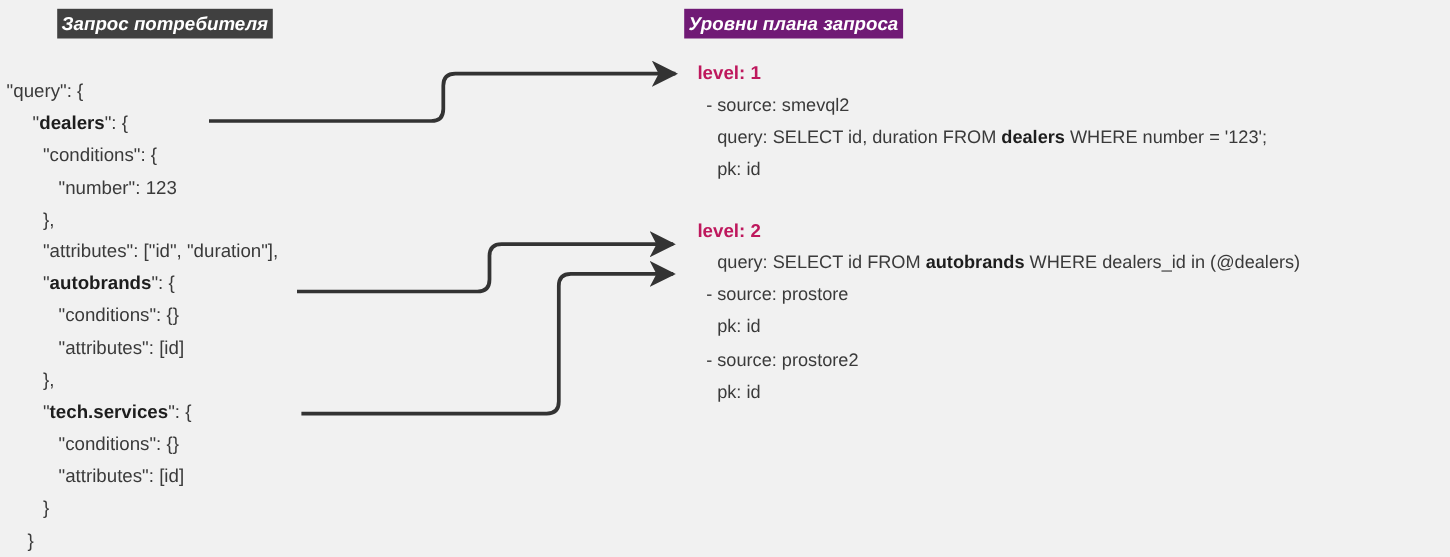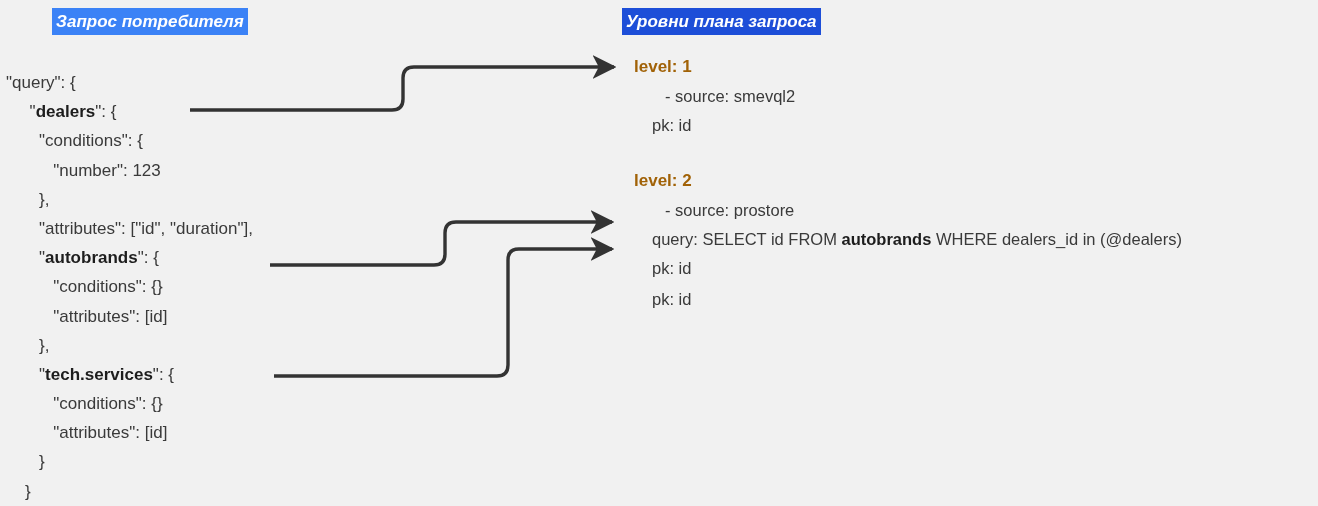--- a/index.html
+++ b/index.html
@@ -54,67 +54,69 @@
     position: absolute;
     left: 634px;
     top: 54px;
     width: 684px;
     font-size: 16.5px;
     color: #3a3a3a;
   }
   .level-title {
     font-weight: bold;
     font-size: 17px;
-    color: #a16207;
+    color: #be185d;
     line-height: 26px;
     height: 26px;
     white-space: nowrap;
   }
   .src-block { margin-top: 2px; }
   .pline {
     line-height: 29px;
     height: 29px;
     white-space: nowrap;
     padding-left: 18px;
   }
-  .pline.dash { padding-left: 8px; margin-left: 23px; }
+  .pline.dash { padding-left: 8px; }
   .pline b { font-weight: bold; color: #1d1d1d; }
   .lvl2 { margin-top: 28px; }
 
   
   #connectors {
     position: absolute;
     left: 0; top: 0;
     width: 1318px; height: 506px;
     pointer-events: none;
   }
 </style>
 </head>
 <body>
 
 <div id="stage">
 
-  <div class="hdr" id="hdr-left" style="background: #3b82f6;">Запрос потребителя</div>
-  <div class="hdr" id="hdr-right" style="background: #1d4ed8;">Уровни плана запроса</div>
+  <div class="hdr" id="hdr-left" style="background: #404040;">Запрос потребителя</div>
+  <div class="hdr" id="hdr-right" style="background: #701a75;">Уровни плана запроса</div>
 
   <div id="json-panel"><div class="jline">"query": {</div><div class="jline">     "<b>dealers</b>": {</div><div class="jline">       "conditions": {</div><div class="jline">          "number": 123</div><div class="jline">       },</div><div class="jline">       "attributes": ["id", "duration"],</div><div class="jline">       "<b>autobrands</b>": {</div><div class="jline">          "conditions": {}</div><div class="jline">          "attributes": [id]</div><div class="jline">       },</div><div class="jline">       "<b>tech.services</b>": {</div><div class="jline">          "conditions": {}</div><div class="jline">          "attributes": [id]</div><div class="jline">       }</div><div class="jline">    }</div></div>
 
   <div id="plan-panel">
       <div class="level-title">level: 1</div>
       <div class="src-block">
         <div class="pline dash">- source: smevql2</div>
+        <div class="pline">query: SELECT id, duration FROM <b>dealers</b> WHERE number = '123';</div>
         <div class="pline">pk: id</div>
       </div>
       <div class="level-title lvl2">level: 2</div>
       <div class="src-block">
+        <div class="pline">query: SELECT id FROM <b>autobrands</b> WHERE dealers_id in (@dealers)</div>
         <div class="pline dash">- source: prostore</div>
-        <div class="pline">query: SELECT id FROM <b>autobrands</b> WHERE dealers_id in (@dealers)</div>
         <div class="pline">pk: id</div>
       </div>
       <div class="src-block">
+        <div class="pline dash">- source: prostore2</div>
         <div class="pline">pk: id</div>
       </div>
     </div>
 
   <svg id="connectors" viewBox="0 0 1318 506" width="1318" height="506" xmlns="http://www.w3.org/2000/svg">
     <defs>
       <marker id="ah" viewBox="0 0 10 10" refX="9" refY="5" markerWidth="7" markerHeight="7" orient="auto-start-reverse">
         <path d="M 0 0 L 10 5 L 0 10 L 2.6 5 z" fill="#333333"></path>
       </marker>
     </defs>

